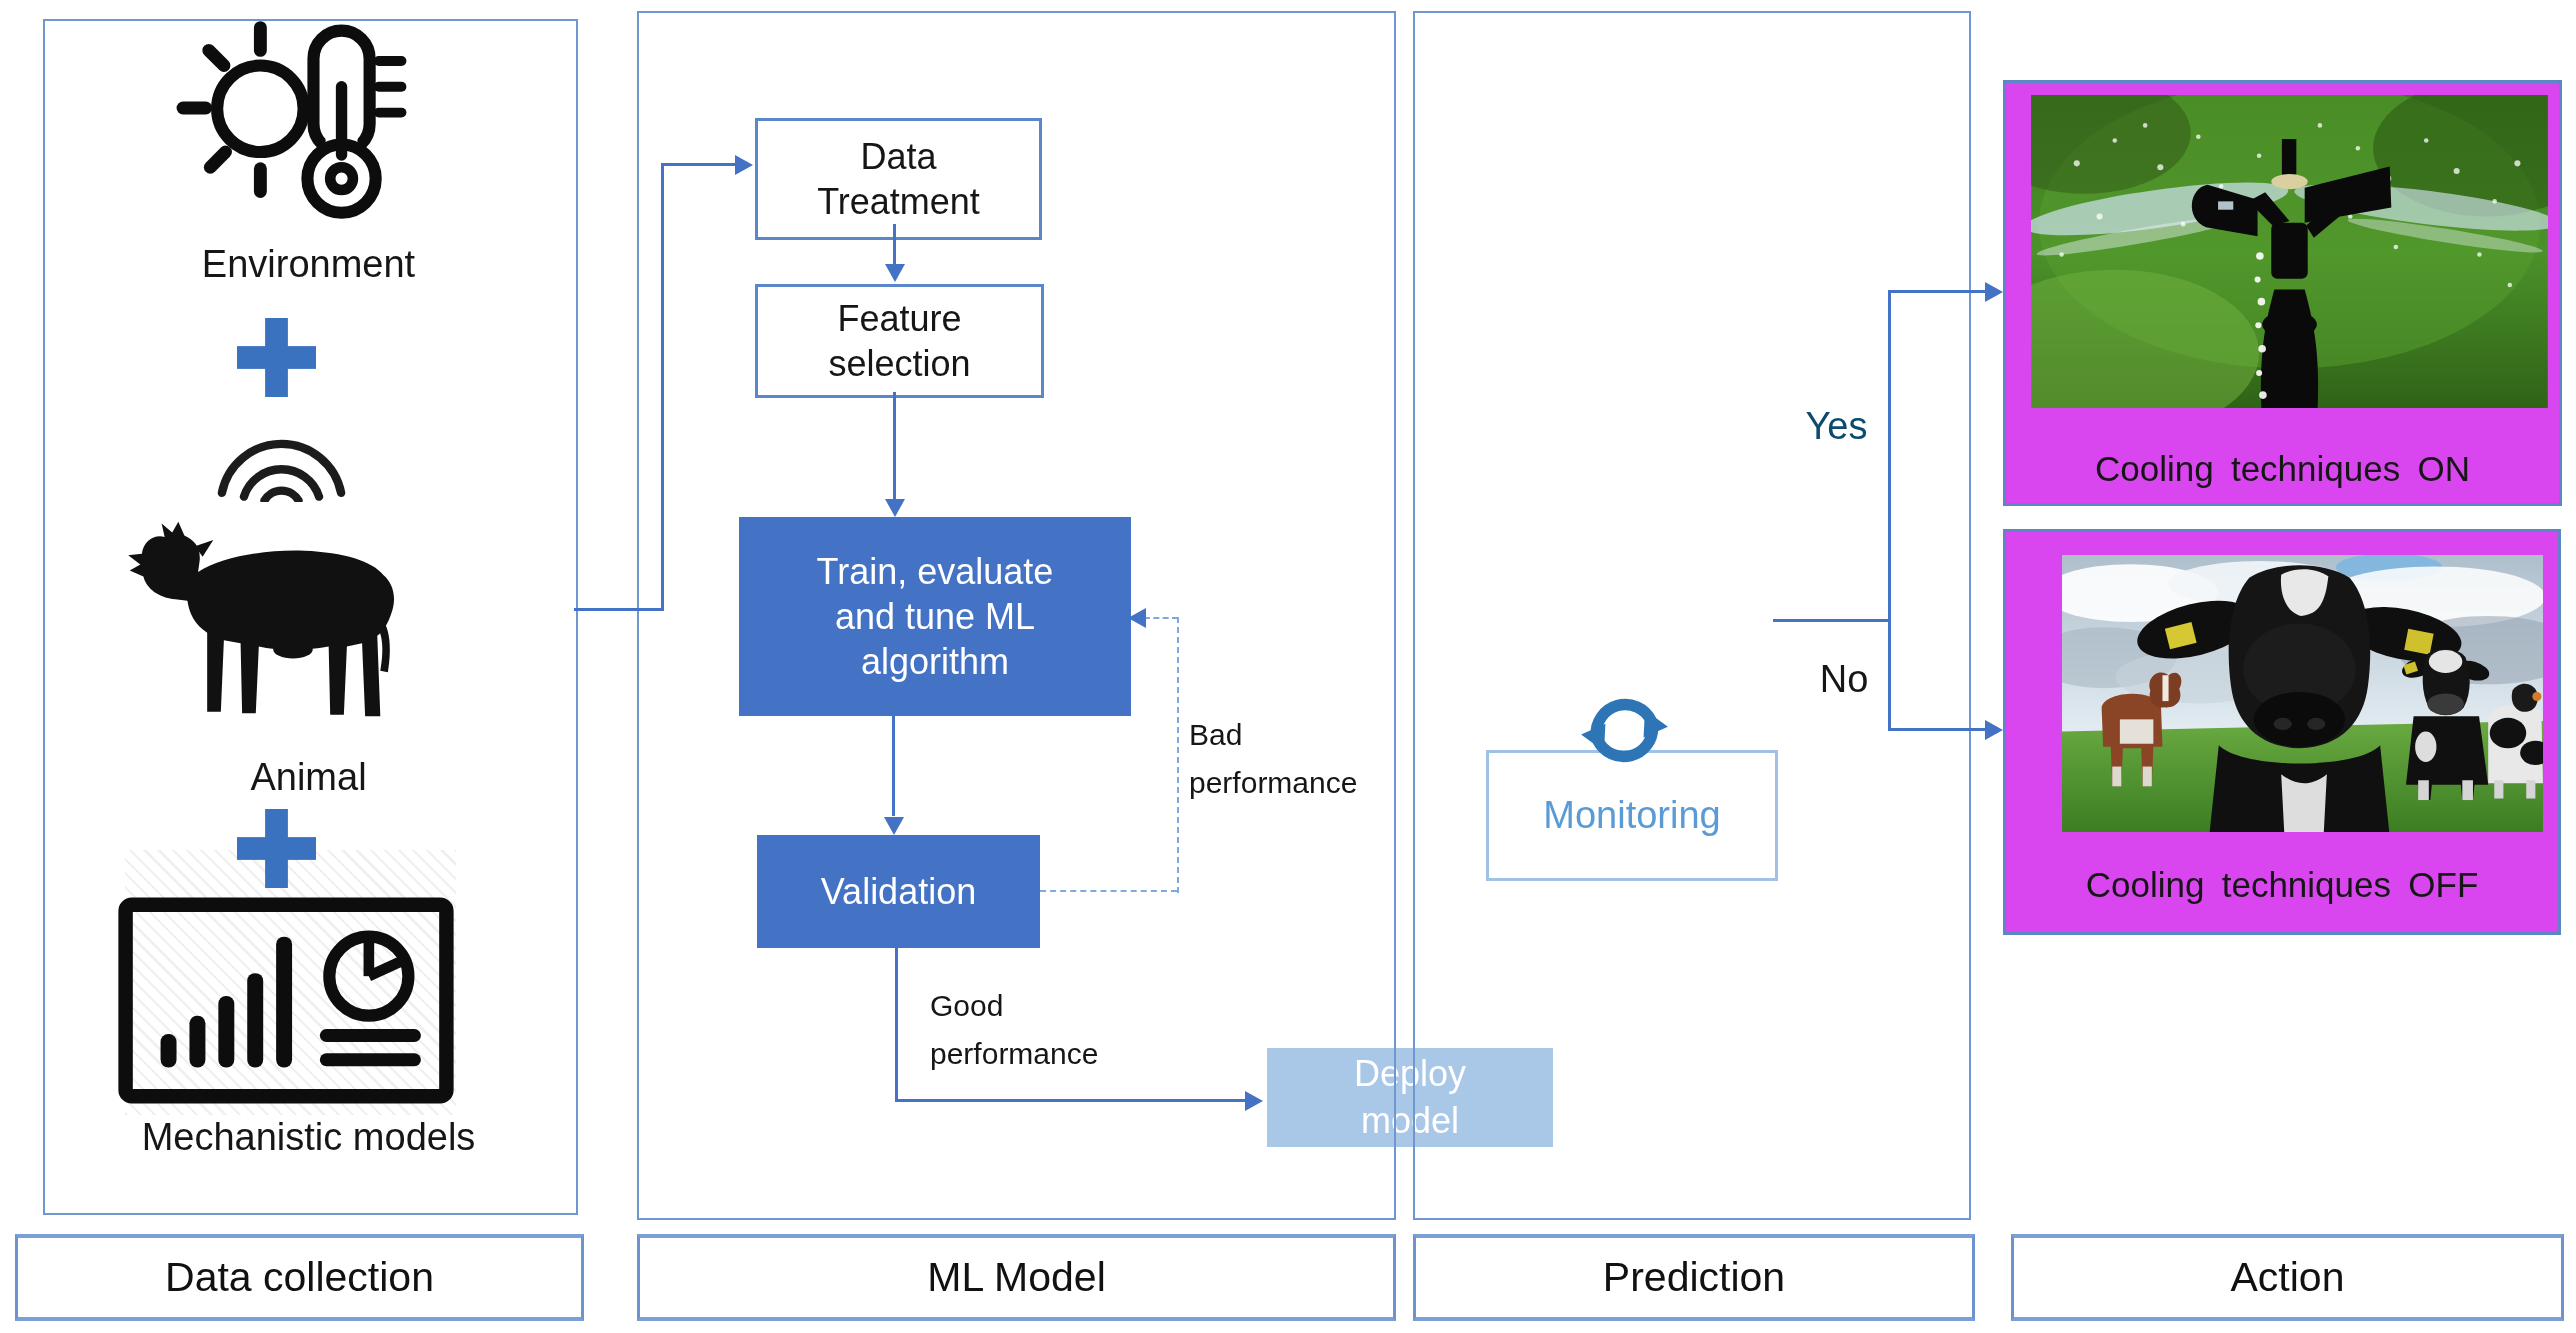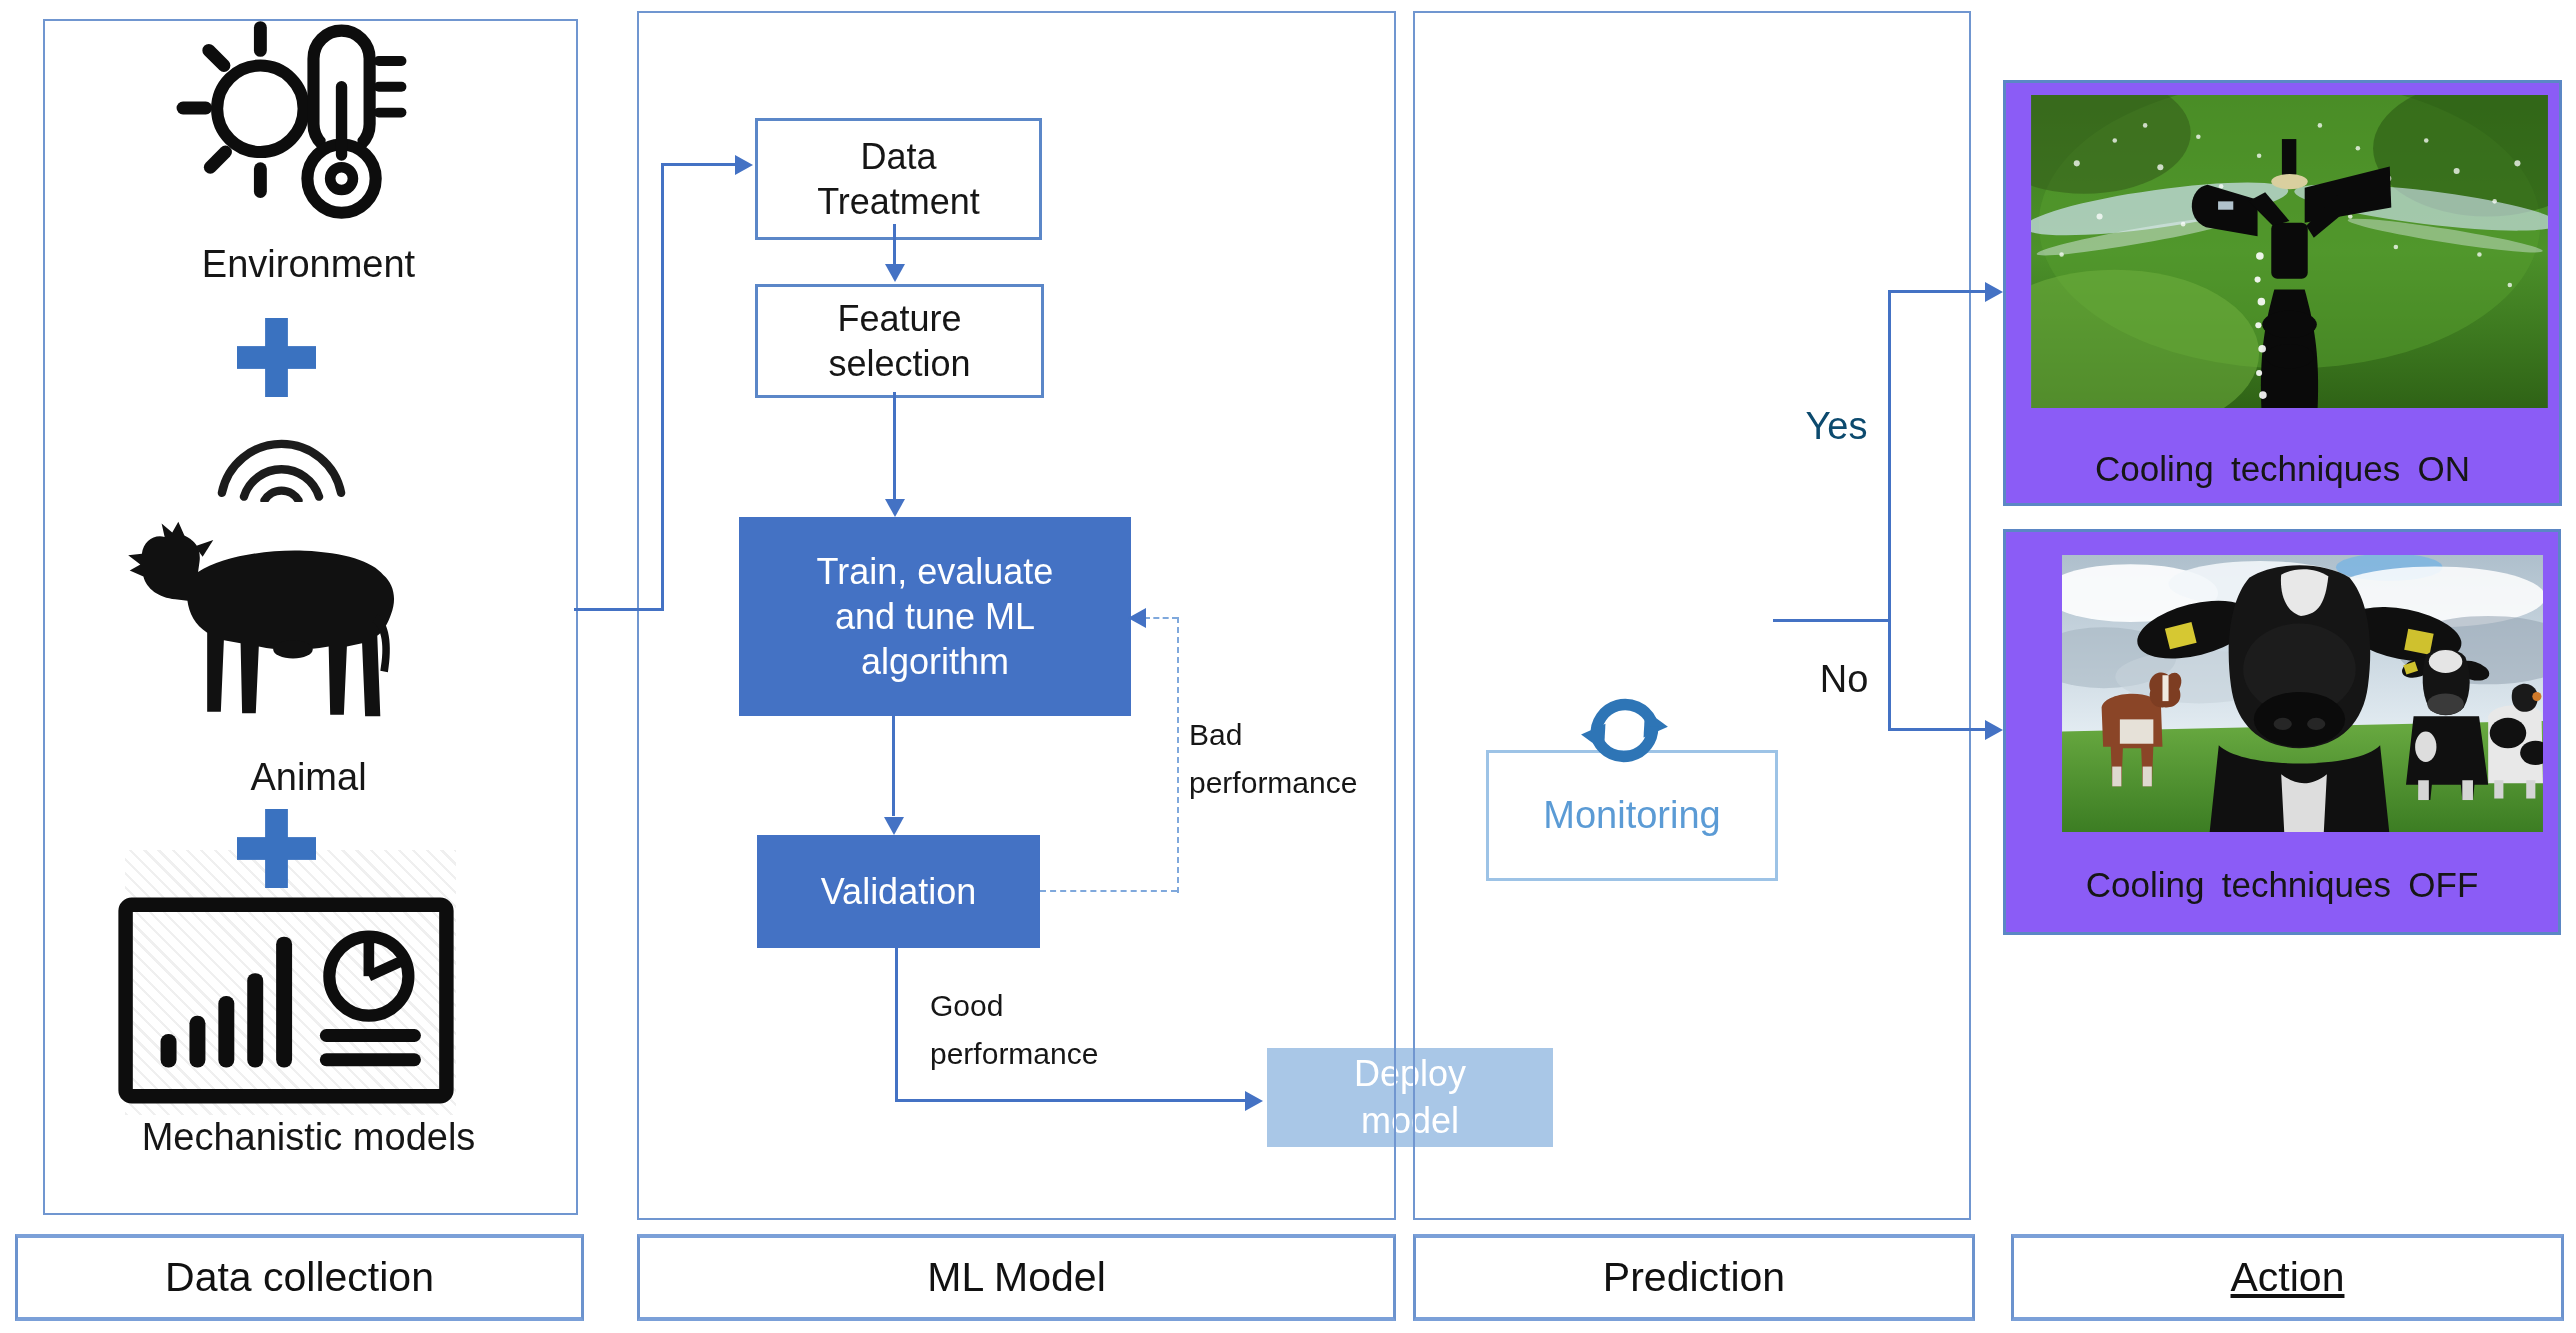--- a/index.html
+++ b/index.html
@@ -21,21 +21,21 @@
   .dash-v{position:absolute;width:0;border-left:2.3px dashed #7fa8dc;z-index:7;}
   .ah-right{position:absolute;width:0;height:0;border-top:10px solid transparent;border-bottom:10px solid transparent;
             border-left:18px solid #4472C4;z-index:8;}
   .ah-left{position:absolute;width:0;height:0;border-top:10px solid transparent;border-bottom:10px solid transparent;
            border-right:18px solid #4472C4;z-index:8;}
   .ah-down{position:absolute;width:0;height:0;border-left:10px solid transparent;border-right:10px solid transparent;
            border-top:18px solid #4472C4;z-index:8;}
   .caption{position:absolute;left:0;right:0;text-align:center;font-size:35px;color:#161616;word-spacing:7.6px;}
   .sidetext{position:absolute;font-size:30px;color:#161616;line-height:1.6;text-align:left;z-index:5;}
   .coltext{position:absolute;left:43px;width:531px;text-align:center;font-size:38px;color:#161616;z-index:3;}
-  .frame{position:absolute;border:3px solid #5b87c5;background:#8b5cf6;z-index:3;}
+  .frame{position:absolute;border:3px solid #5b87c5;background:#d946ef;z-index:3;}
   .hatch{position:absolute;z-index:1;background:repeating-linear-gradient(45deg,rgba(170,170,170,0.18) 0 2.3px,rgba(0,0,0,0) 2.3px 10px);}
   svg{display:block;}
 </style>
 </head>
 <body>
 
 <div id="stage">
 
   <div class="panel" style="left:43px;top:19px;width:531px;height:1192px;"></div>
   <div class="panel" style="left:637px;top:11.4px;width:755px;height:1205px;"></div>
@@ -43,21 +43,21 @@
 
   <div class="lblbox" style="left:15px;top:1234px;width:563px;height:79px;">
     <span>Data collection</span>
   </div>
   <div class="lblbox" style="left:637px;top:1234px;width:753px;height:79px;">
     <span>ML Model</span>
   </div>
   <div class="lblbox" style="left:1413px;top:1234px;width:556px;height:79px;">
     <span>Prediction</span>
   </div>
-  <div class="lblbox" style="left:2011px;top:1234px;width:547px;height:79px;text-decoration:underline;">
+  <div class="lblbox" style="left:2011px;top:1234px;width:547px;height:79px;">
     <span>Action</span>
   </div>
 
   <div class="abs" style="left:175px;top:16.7px;z-index:3;">
     <svg width="236" height="220" viewBox="0 0 310 290" fill="none" stroke="#0d0d0d" stroke-linecap="round">
       <line x1="112" y1="14" x2="112" y2="44" stroke-width="17"></line>
       <line x1="44" y1="44" x2="64" y2="64" stroke-width="17"></line>
       <line x1="10" y1="120" x2="40" y2="120" stroke-width="17"></line>
       <line x1="46" y1="198" x2="66" y2="178" stroke-width="17"></line>
       <line x1="112" y1="200" x2="112" y2="230" stroke-width="17"></line>

